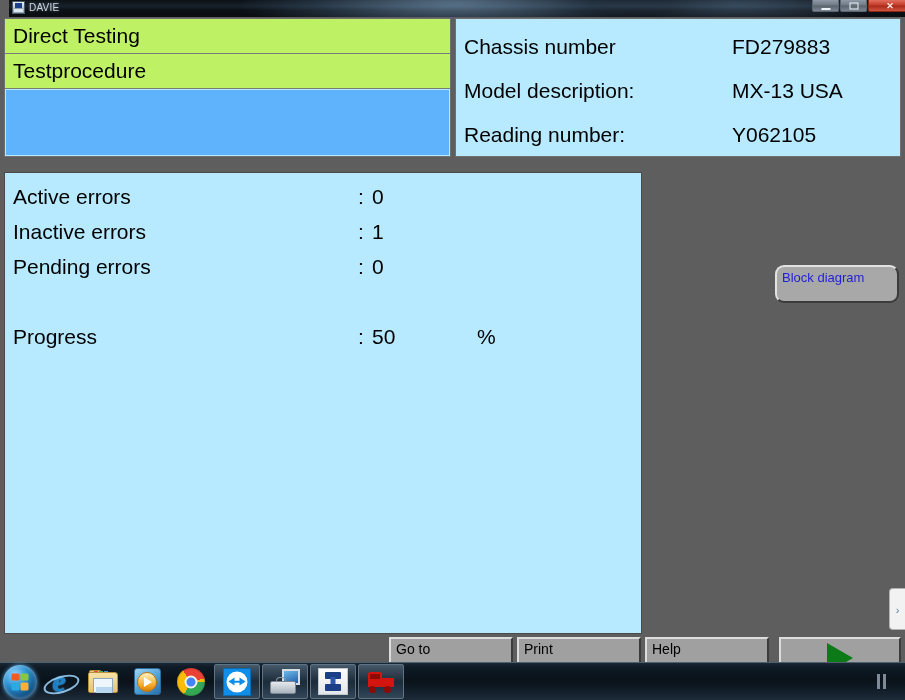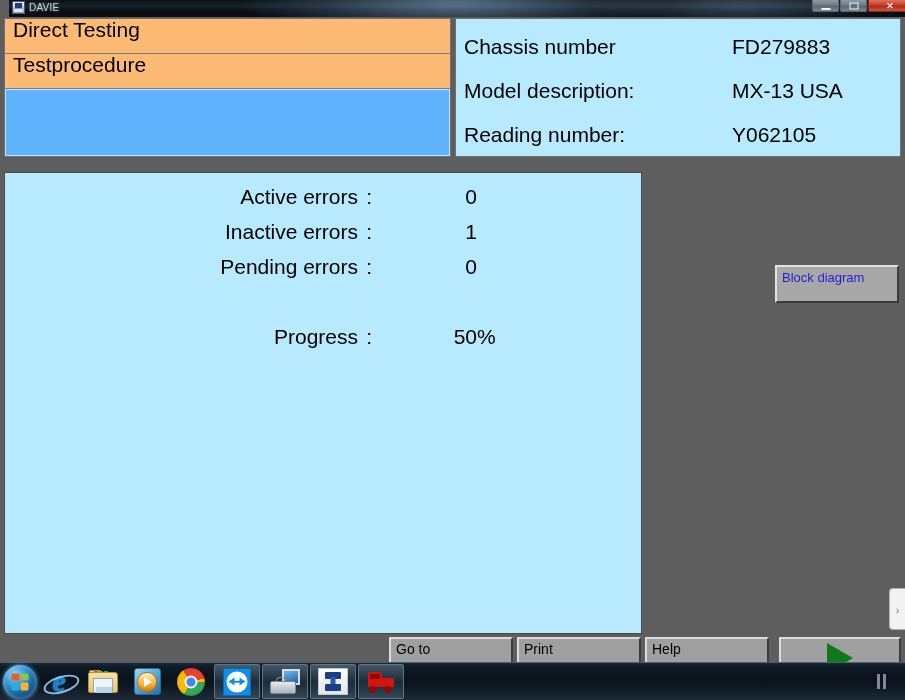--- a/index.html
+++ b/index.html
@@ -147,22 +147,23 @@
     left: 4px; top: 1px;
     width: 447px;
     height: 139px;
     border: 1px solid #6f6f6f;
     background: #b7eaff;
     box-sizing: border-box;
   }
   .hdr-row {
     height: 35px;
     border-bottom: 1px solid #7a7a7a;
-    background: #fdba74;
+    background: #bef264;
     display: flex;
+    align-items: center;
     padding-left: 8px;
     box-sizing: border-box;
   }
   .hdr-row span {
     font-size: 21px;
     color: #000;
     line-height: 22px;
   }
   .hdr-selected {
     position: absolute;
@@ -209,21 +210,20 @@
   }
   .status-line {
     font-size: 21px;
     color: #000;
     margin-bottom: 38px;
   }
   .kv {
     display: flex;
     align-items: baseline;
     height: 35px;
-    text-align: right;
   }
   .kv .k {
     width: 345px;
     font-size: 21px;
     color: #000;
   }
   .kv .colon {
     width: 14px;
     font-size: 21px;
     color: #000;
@@ -249,20 +249,21 @@
     height: 38px;
     background: #a8a8a8;
     border-top: 2px solid #e2e2e2;
     border-left: 2px solid #e2e2e2;
     border-right: 2px solid #3b3b3b;
     border-bottom: 2px solid #3b3b3b;
     box-sizing: border-box;
     color: #1f1fd8;
     font-size: 13px;
     padding: 3px 0 0 5px;
+    border-radius: 9px;
   }
 
   
   .side-tab {
     position: absolute;
     right: 0px; top: 571px;
     width: 16px;
     height: 42px;
     background: #f2f2f2;
     border: 1px solid #b2b2b2;

